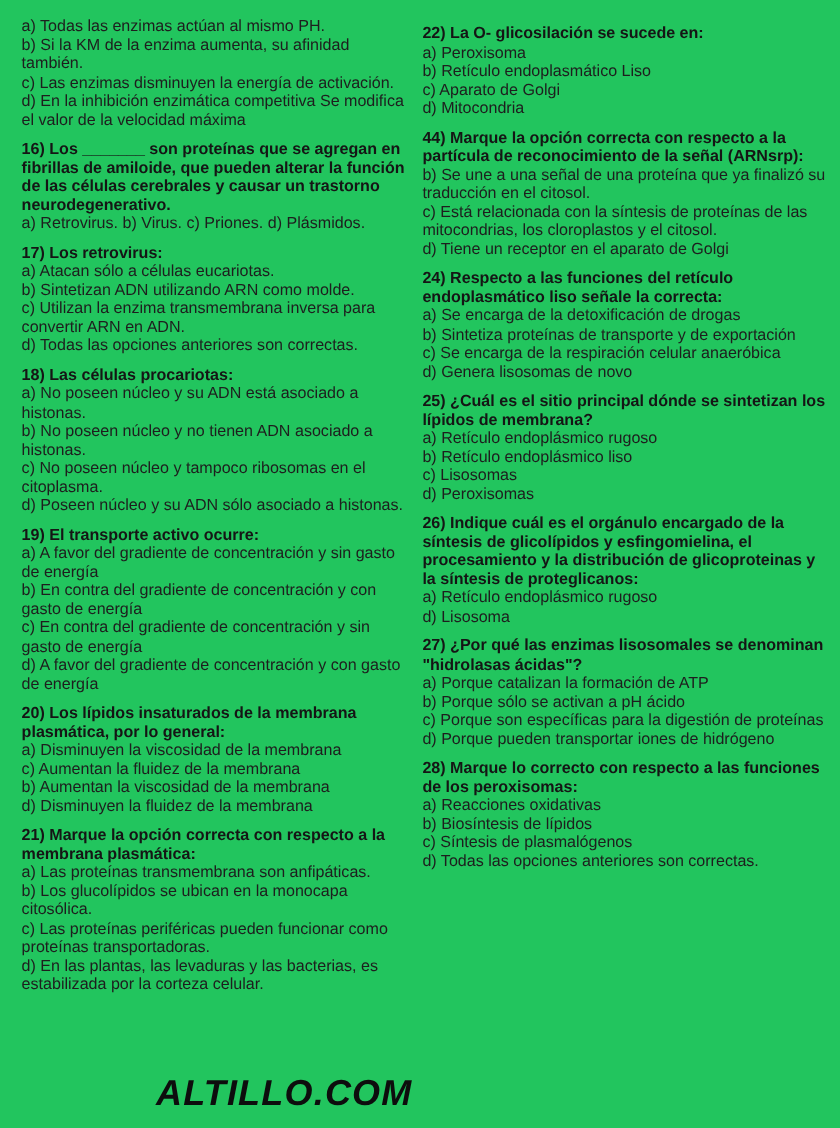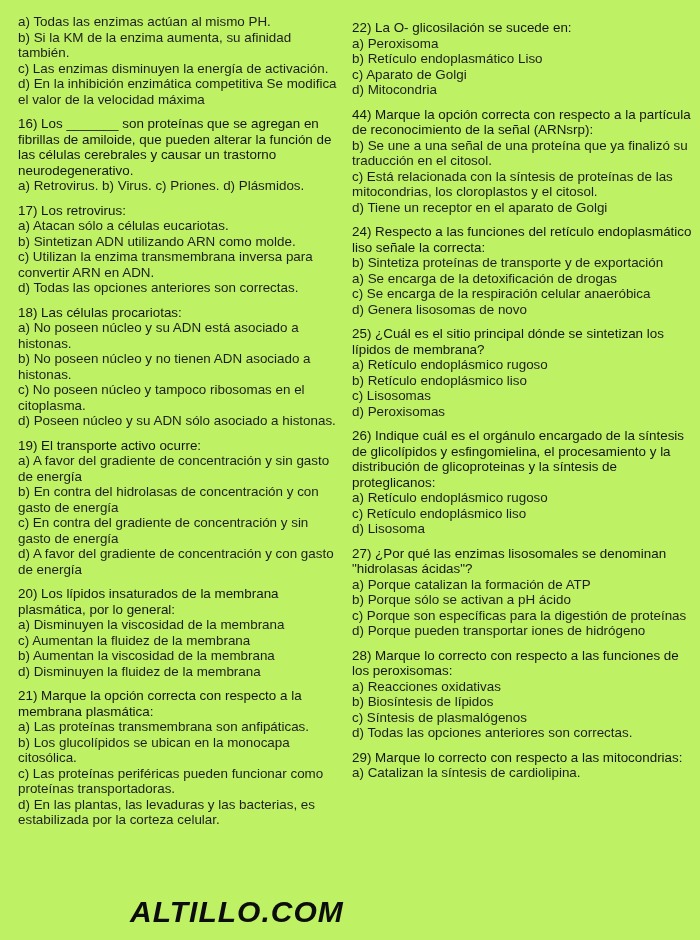--- a/index.html
+++ b/index.html
@@ -1,35 +1,35 @@
 <!DOCTYPE html>
 <html><head>
 <meta charset="utf-8">
 <style>
   html,body{margin:0;padding:0;}
   body{background:#e8e8e6;}
   .page{
     position:relative;
     width:700px;height:940px;
     margin:0 auto;
-    background:#bef264;
+    background:#22c55e;
     font-family:"Liberation Sans", sans-serif;
     color:#1e1e1e;
     overflow:hidden;
   }
   .col{
     position:absolute;
     font-size:13.4px;
     line-height:15.5px;
   }
   .col-left{left:18px;top:14px;width:326px;}
   .col-right{left:352px;top:20px;width:340px;}
   .q{margin:0 0 9px 0;}
   .q p{margin:0;}
-  .t{font-weight:normal;color:#151515;}
+  .t{font-weight:bold;color:#151515;}
   .o{font-weight:normal;}
   .watermark{
     position:absolute;
     left:130px;top:895px;
     font-size:30px;
     font-weight:bold;
     letter-spacing:1px;
     color:#0d0d0d;
     font-style:italic;
   }
@@ -74,21 +74,21 @@
           <p class="o">b) No poseen núcleo y no tienen ADN asociado a histonas.</p>
           <p class="o">c) No poseen núcleo y tampoco ribosomas en el citoplasma.</p>
           <p class="o">d) Poseen núcleo y su ADN sólo asociado a histonas.</p>
         </div>
     </div>
 
     <div class="q">
       <p class="t">19) El transporte activo ocurre:</p>
       <div>
           <p class="o">a) A favor del gradiente de concentración y sin gasto de energía</p>
-          <p class="o">b) En contra del hidrolasas de concentración y con gasto de energía</p>
+          <p class="o">b) En contra del gradiente de concentración y con gasto de energía</p>
           <p class="o">c) En contra del gradiente de concentración y sin gasto de energía</p>
           <p class="o">d) A favor del gradiente de concentración y con gasto de energía</p>
         </div>
     </div>
 
     <div class="q">
       <p class="t">20) Los lípidos insaturados de la membrana plasmática, por lo general:</p>
       <div>
           <p class="o">a) Disminuyen la viscosidad de la membrana</p>
           <p class="o">c) Aumentan la fluidez de la membrana</p>
@@ -126,42 +126,41 @@
       <div>
           <p class="o">b) Se une a una señal de una proteína que ya finalizó su traducción en el citosol.</p>
           <p class="o">c) Está relacionada con la síntesis de proteínas de las mitocondrias, los cloroplastos y el citosol.</p>
           <p class="o">d) Tiene un receptor en el aparato de Golgi</p>
         </div>
     </div>
 
     <div class="q">
       <p class="t">24) Respecto a las funciones del retículo endoplasmático liso señale la correcta:</p>
       <div>
+          <p class="o">a) Se encarga de la detoxificación de drogas</p>
           <p class="o">b) Sintetiza proteínas de transporte y de exportación</p>
-          <p class="o">a) Se encarga de la detoxificación de drogas</p>
           <p class="o">c) Se encarga de la respiración celular anaeróbica</p>
           <p class="o">d) Genera lisosomas de novo</p>
         </div>
     </div>
 
     <div class="q">
       <p class="t">25) ¿Cuál es el sitio principal dónde se sintetizan los lípidos de membrana?</p>
       <div>
           <p class="o">a) Retículo endoplásmico rugoso</p>
           <p class="o">b) Retículo endoplásmico liso</p>
           <p class="o">c) Lisosomas</p>
           <p class="o">d) Peroxisomas</p>
         </div>
     </div>
 
     <div class="q">
       <p class="t">26) Indique cuál es el orgánulo encargado de la síntesis de glicolípidos y esfingomielina, el procesamiento y la distribución de glicoproteinas y la síntesis de proteglicanos:</p>
       <div>
           <p class="o">a) Retículo endoplásmico rugoso</p>
-          <p class="o">c) Retículo endoplásmico liso</p>
           <p class="o">d) Lisosoma</p>
         </div>
     </div>
 
     <div class="q">
       <p class="t">27) ¿Por qué las enzimas lisosomales se denominan "hidrolasas ácidas"?</p>
       <div>
           <p class="o">a) Porque catalizan la formación de ATP</p>
           <p class="o">b) Porque sólo se activan a pH ácido</p>
           <p class="o">c) Porque son específicas para la digestión de proteínas</p>
@@ -172,24 +171,18 @@
     <div class="q">
       <p class="t">28) Marque lo correcto con respecto a las funciones de los peroxisomas:</p>
       <div>
           <p class="o">a) Reacciones oxidativas</p>
           <p class="o">b) Biosíntesis de lípidos</p>
           <p class="o">c) Síntesis de plasmalógenos</p>
           <p class="o">d) Todas las opciones anteriores son correctas.</p>
         </div>
     </div>
 
-    <div class="q">
-      <p class="t">29) Marque lo correcto con respecto a las mitocondrias:</p>
-      <div>
-          <p class="o">a) Catalizan la síntesis de cardiolipina.</p>
-        </div>
-    </div>
 
   </div>
 
   <div class="watermark">ALTILLO.COM</div>
 
 </div>
 
 </body></html>

